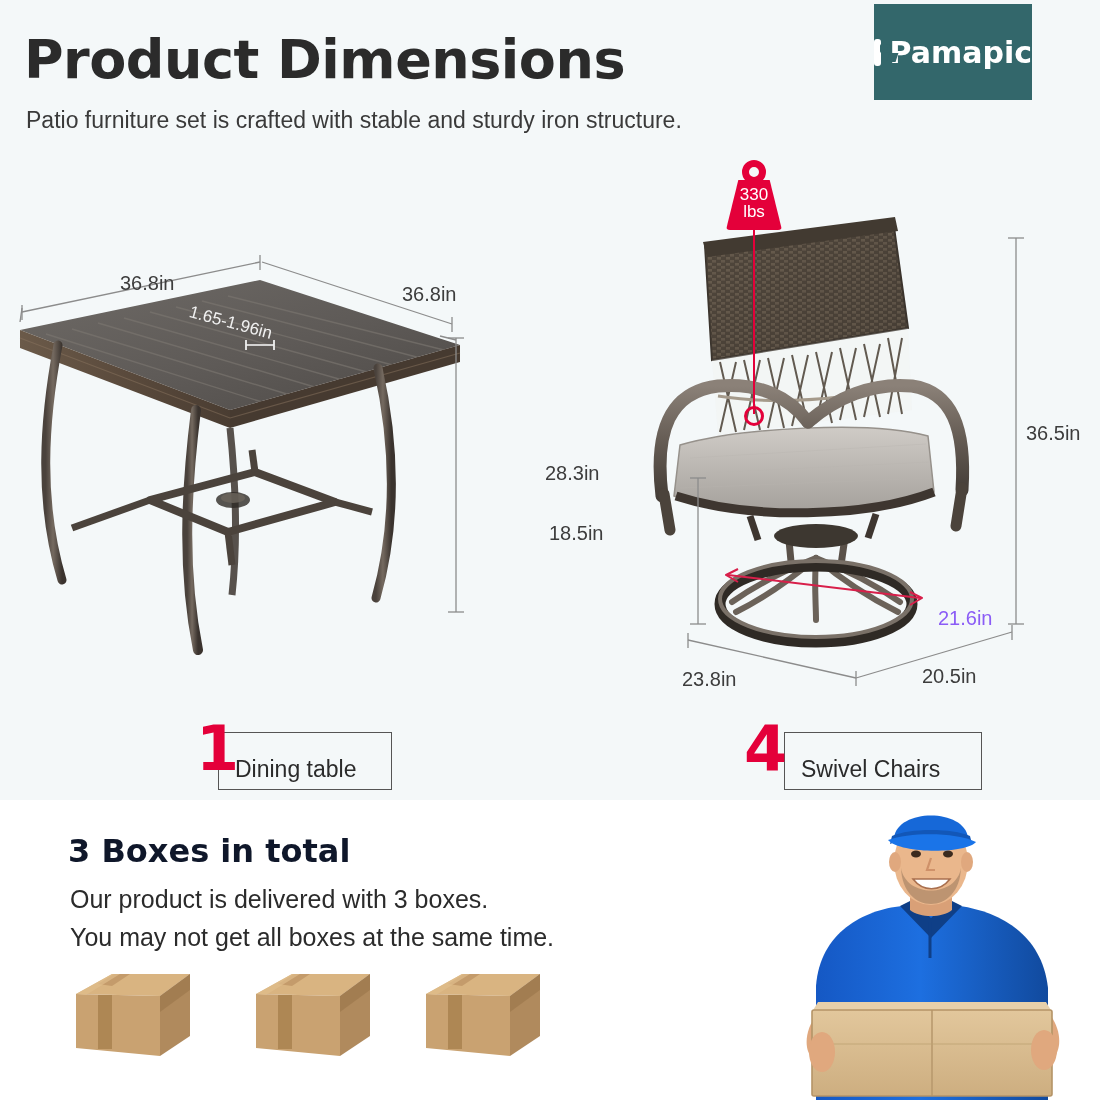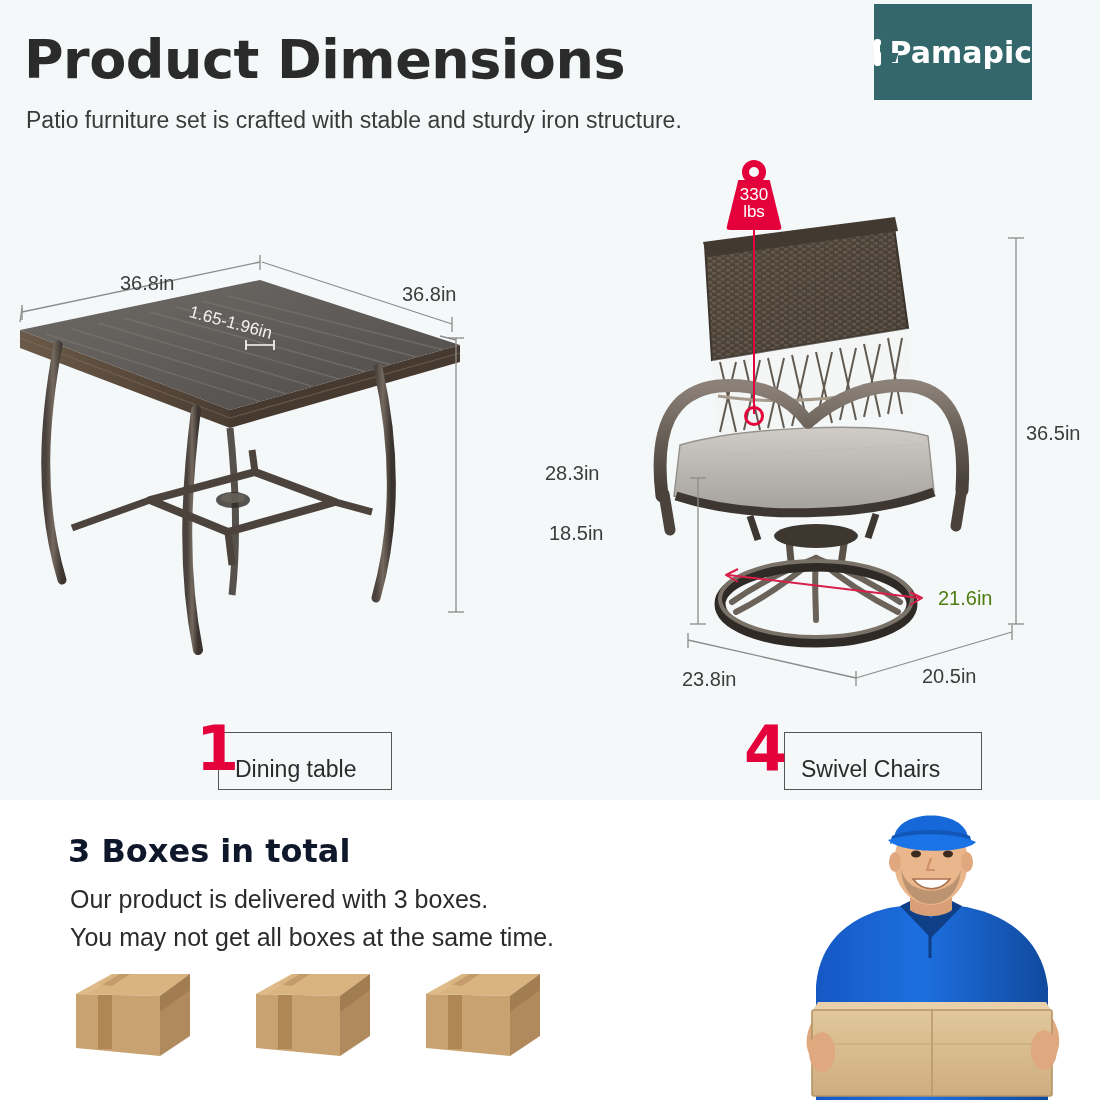--- a/index.html
+++ b/index.html
@@ -74,21 +74,21 @@
   .table-illus { position: absolute; left: 0px; top: 250px; width: 560px; height: 420px; }
 
   
   .chair-illus { position: absolute; left: 640px; top: 200px; width: 400px; height: 460px; }
 
   
   .dim {
     position: absolute; font-size: 20px; color: #3d3d3d;
     font-family: Liberation Sans, sans-serif; white-space: nowrap;
   }
-  .dim.red { color: #4d7c0f; }
+  .dim.red { color: #8b5cf6; margin-top: 20px; }
 
   
   .weight-badge { position: absolute; left: 726px; top: 160px; width: 56px; height: 72px; }
   .badge-ring {
     position: absolute; left: 16px; top: 0;
     width: 24px; height: 24px; border-radius: 50%;
     border: 7px solid #e4003a; box-sizing: border-box;
   }
   .badge-body {
     position: absolute; left: 0; top: 20px;

